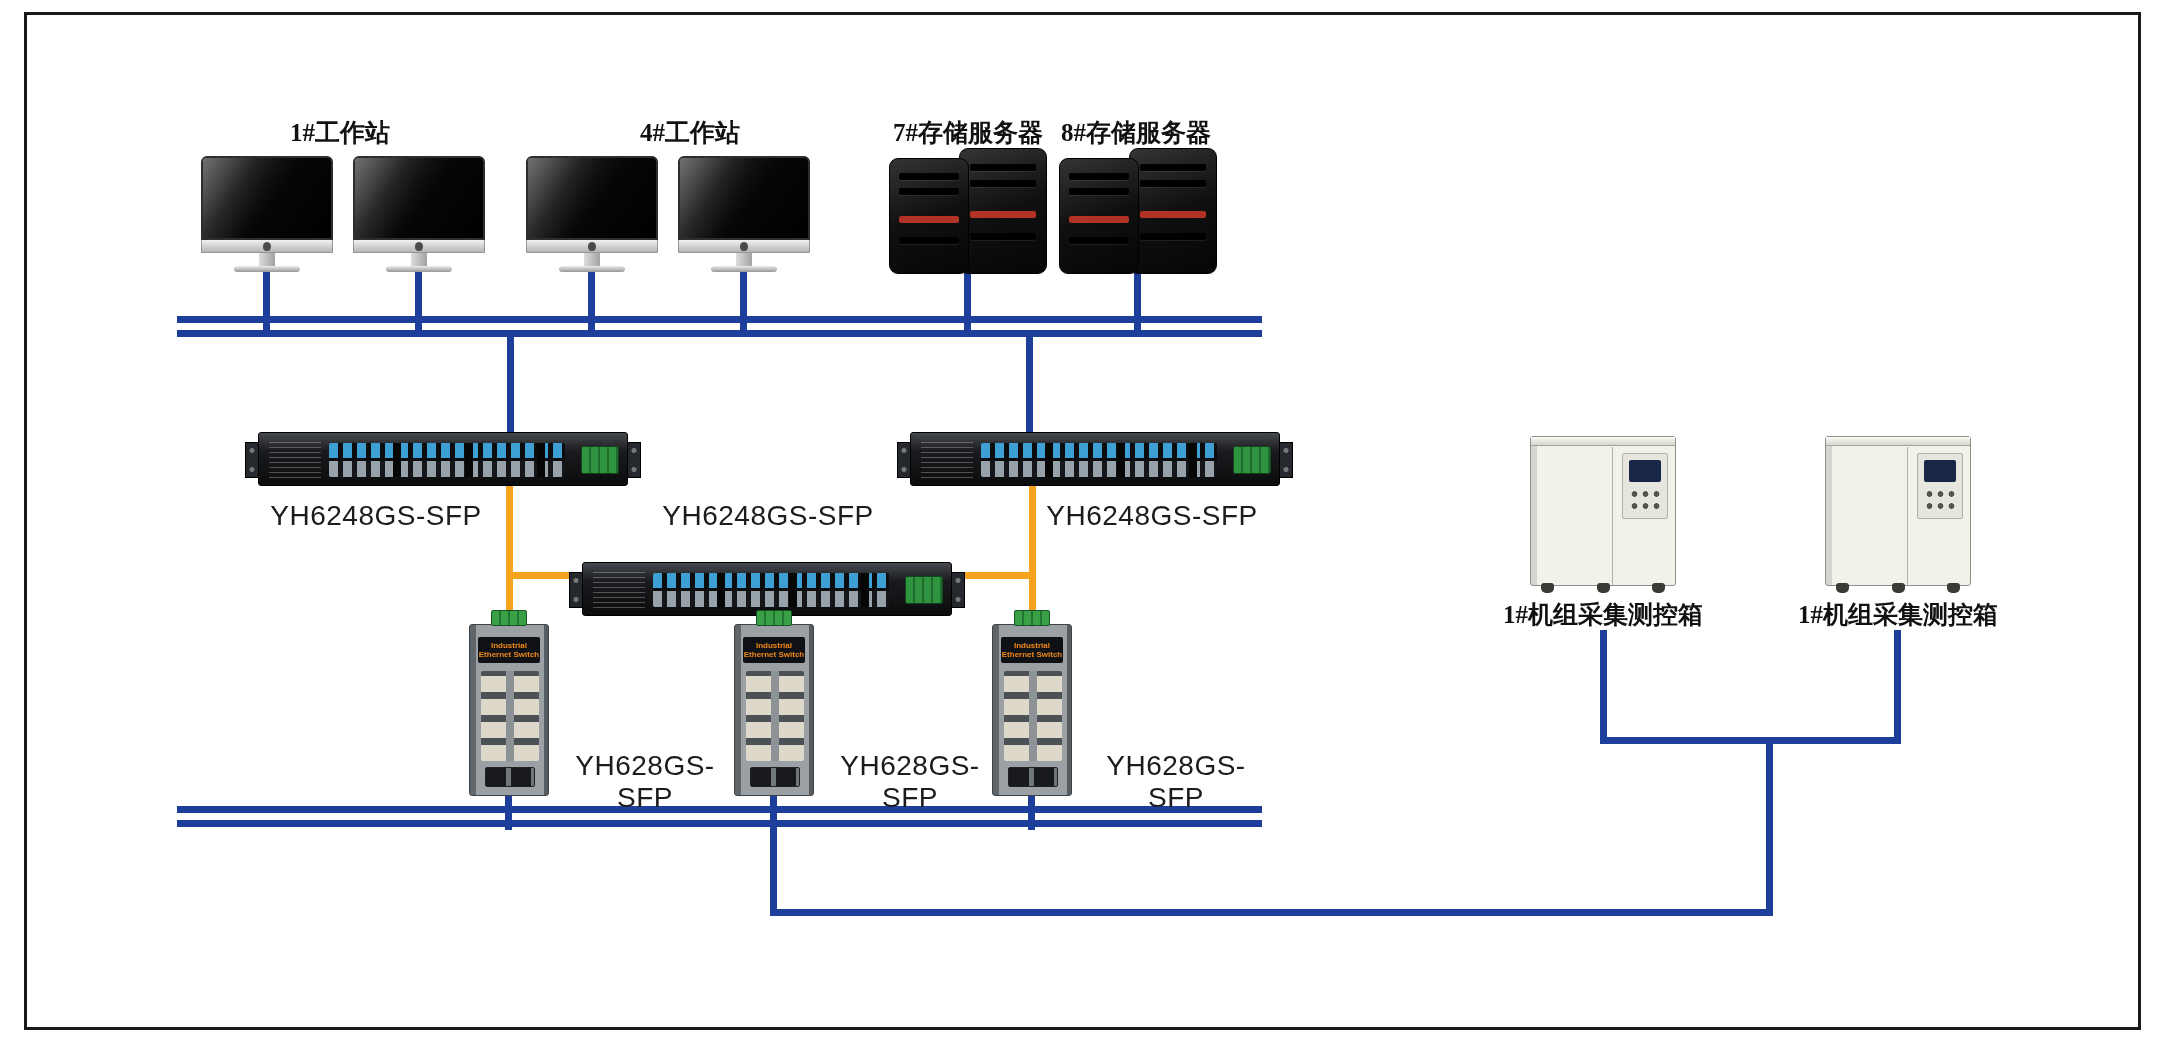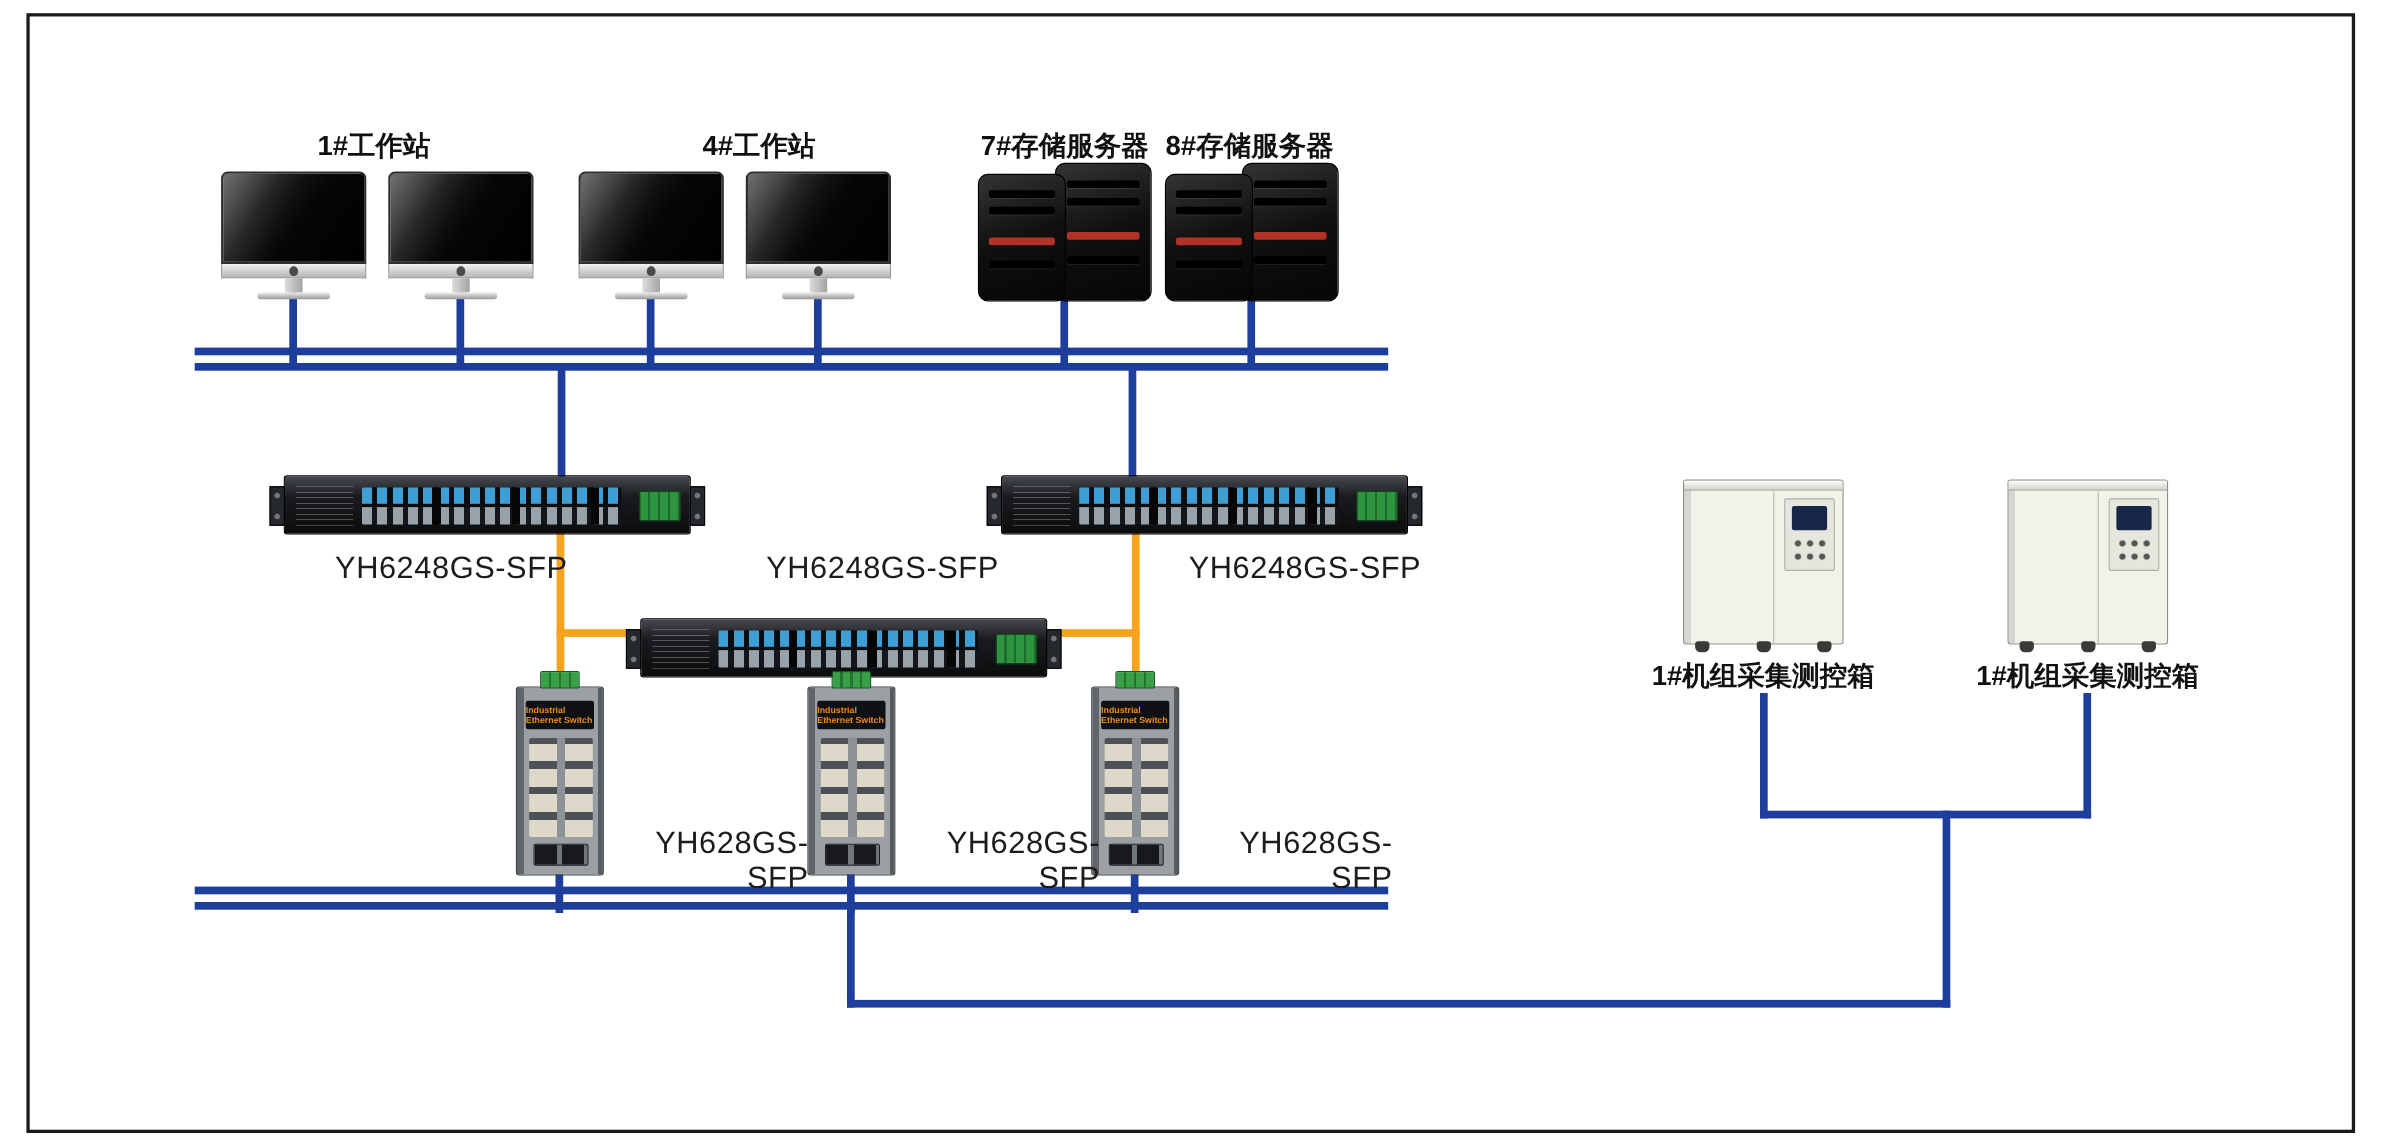--- a/index.html
+++ b/index.html
@@ -1,22 +1,22 @@
 <!DOCTYPE html>
 <html style="--color-bus: #1e3e9c; --color-orange: #f6a41e;"><head>
 <meta charset="utf-8">
 <style>
   * { box-sizing: border-box; margin: 0; padding: 0; }
   body { background:#fff; font-family:"Liberation Sans", sans-serif; }
   .canvas { position:relative; width:2167px; height:1044px; background:#ffffff; overflow:hidden; }
   .frame { position:absolute; left:24px; top:12px; width:2117px; height:1018px; border:3px solid #1a1a1a; }
 
   
-  .lbl { position:absolute; text-align:center; color:#111; font-size:25px; font-weight:600; z-index:4; }
-  .model-lbl { position:absolute; text-align:right; color:#1c1c1c; font-size:28px; font-weight:400; letter-spacing:.5px; z-index:4; }
+  .lbl { position:absolute; text-align:center; color:#111; font-size:25px; font-weight:600; z-index:4;font-family:Liberation Serif, serif; }
+  .model-lbl { position:absolute; text-align:center; color:#1c1c1c; font-size:28px; font-weight:400; letter-spacing:.5px; z-index:4; }
 
   
   .line  { position:absolute; background:var(--color-bus,#1e3e9c); z-index:1; }
   .oline { position:absolute; background:var(--color-orange,#f6a41e); z-index:1; }
 
   
   .monitor { position:absolute; width:132px; height:116px; z-index:3; }
   .monitor .screen { position:absolute; left:0; top:0; width:132px; height:84px;
      background:linear-gradient(125deg,#555 0%,#1b1b1b 30%,#060606 55%,#000 100%);
      border:2px solid #2e2e2e; border-radius:6px 6px 0 0; }
@@ -63,21 +63,21 @@
 
   
   .din { position:absolute; width:80px; height:172px;
      background:linear-gradient(90deg,#5f6569 0 6px,#9aa0a4 6px 74px,#565c60 74px 80px);
      border:1px solid #3d4347; border-radius:3px; z-index:3; }
   .din .dterm { position:absolute; left:50%; transform:translateX(-50%); top:-15px; width:36px; height:16px;
      background:repeating-linear-gradient(90deg,#3aa047 0 7px,#207630 7px 9px);
      border:1px solid #155423; border-radius:2px; }
   .din .band { position:absolute; left:8px; right:8px; top:12px; height:26px; background:#101114;
      border-radius:2px; color:#f08a1c; font-size:8px; line-height:1.15; font-weight:700;
-     display:flex; align-items:center; justify-content:center; text-align:left; overflow:hidden; }
+     display:flex; align-items:center; justify-content:center; text-align:center; overflow:hidden; }
   .din .dports { position:absolute; left:11px; top:46px; width:58px; height:90px; border-radius:2px;
      background:
        linear-gradient(90deg, transparent 0 25px, #8d9296 25px 33px, transparent 33px 58px),
        repeating-linear-gradient(0deg, #ddd8ca 0 16px, #4c5155 16px 23px); }
   .din .dsfp { position:absolute; left:15px; bottom:8px; width:50px; height:20px;
      background:repeating-linear-gradient(90deg,#17191c 0 20px,#6f767c 20px 25px);
      border:1px solid #222; border-radius:2px; }
 
   
   .cabinet { position:absolute; width:146px; height:150px;

